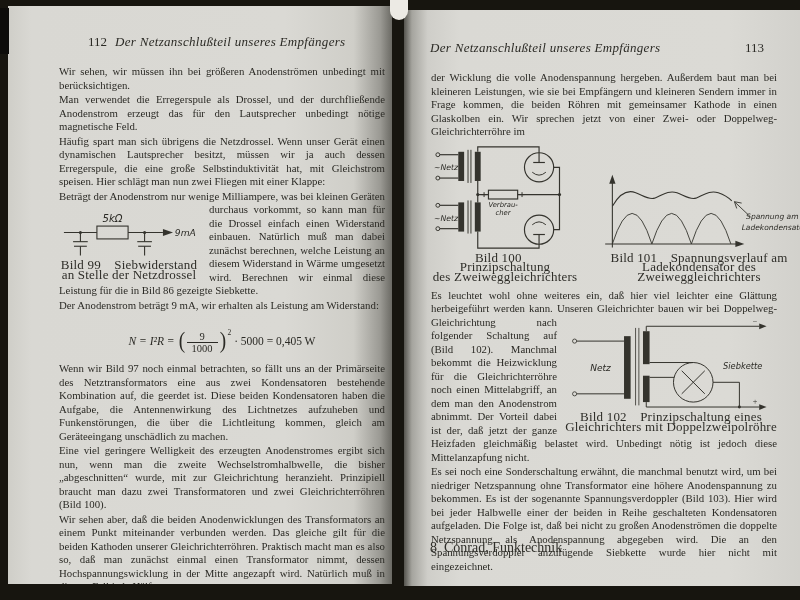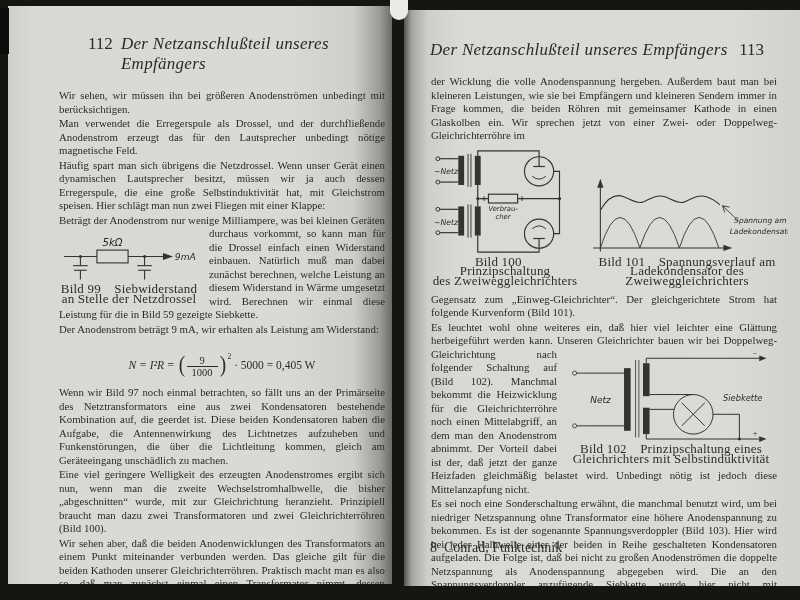--- a/index.html
+++ b/index.html
@@ -14,33 +14,33 @@
     background:linear-gradient(to right,#55544e 0%,#a5a49e 2%,#cfcec9 6%,#dad9d4 14%,#dbdad5 82%,#d2d1cc 100%);
     box-sizing:border-box;}
   .gutter-light{position:absolute;left:390px;top:0;width:18px;height:20px;background:#eceae4;
     border-radius:0 0 9px 9px;}
   .corner-mark{position:absolute;left:0;top:8px;width:9px;height:46px;background:#0d0c0a;}
 
   .inner{position:absolute;inset:0;box-sizing:border-box;}
   .page-left .inner{padding:28px 6px 10px 50px;}
   .page-right .inner{padding:30px 22px 10px 26px;}
 
-  .pagehead{display:flex;align-items:baseline;font-size:17px;margin-bottom:15px;}
+  .pagehead{display:flex;align-items:baseline;font-size:13px;margin-bottom:15px;}
   .pagehead .title{flex:1;text-align:left;font-style:italic;letter-spacing:.3px;}
   .pagehead .num{font-style:normal;}
   .page-left .pagehead .num{margin-left:30px;margin-right:8px;}
   .page-right .pagehead .num{margin-right:14px;}
 
   p{margin:1px;text-align:justify;font-size:10.8px;line-height:13.5px;hyphens:auto;}
   .caption{font-size:13px;line-height:9.8px;text-align:center;margin-top:3px;letter-spacing:.2px;color:#2e2d28;}
   .caption span{display:block;}
 
   .figleft{float:left;width:140px;margin:2px 10px 3px 0;}
   .figright{float:right;width:212px;margin:2px 0 3px 8px;}
-  .figrow{display:flex;align-items:flex-end;gap:6px;margin:5px 0 7px;}
+  .figrow{display:flex;align-items:flex-end;gap:18px;margin:5px 0 7px;}
   .figrow .figblock{text-align:center;}
   .fig100{width:150px;flex:0 0 150px;}
   .fig101{flex:1;}
 
   svg{display:block;margin:0 auto;}
   .wire{stroke:#34332d;stroke-width:1.2;fill:none;}
   .wire-thin{stroke:#34332d;stroke-width:1;fill:none;}
   .ink{fill:#34332d;}
   .hand{font-family:"DejaVu Sans",sans-serif;font-style:italic;fill:#2b2a25;}
 
@@ -90,21 +90,21 @@
             <line class="wire" x1="85" y1="45" x2="99" y2="45"></line>
             <line class="wire" x1="92" y1="45" x2="92" y2="55"></line>
             <text class="hand" x="57" y="18" font-size="11" text-anchor="middle">5kΩ</text>
             <text class="hand" x="125" y="34" font-size="10">9mA</text>
           </svg>
           <span class="caption">
             <span>Bild 99  Siebwiderstand</span>
             <span>an Stelle der Netzdrossel</span>
           </span>
         </span>
-        <span>Geräten durchaus vorkommt, so kann man für die Drossel einfach einen Widerstand einbauen. Natürlich muß man dabei zunächst berechnen, welche Leistung an diesem Widerstand in Wärme umgesetzt wird. Berechnen wir einmal diese Leistung für die in Bild 59 gezeigte Siebkette.</span>
+        <span>Geräten durchaus vorkommt, so kann man für die Drossel einfach einen Widerstand einbauen. Natürlich muß man dabei zunächst berechnen, welche Leistung an diesem Widerstand in Wärme umgesetzt wird. Berechnen wir einmal diese Leistung für die in Bild 86 gezeigte Siebkette.</span>
       </p>
 
       <p>Der Anodenstrom beträgt 9 mA, wir erhalten als Leistung am Widerstand:</p>
 
       <div class="formula">
         <span class="var">N = I²R =</span>
         <span class="paren">(</span><span class="frac"><span class="num">9</span><span class="den">1000</span></span><span class="paren">)</span><sup>2</sup>
         <span>· 5000 = 0,405 W</span>
       </div>
 
@@ -192,21 +192,20 @@
             <text class="hand" x="165" y="52" font-size="8.4">Spannung am</text>
             <text class="hand" x="160" y="64" font-size="8.4">Ladekondensator</text>
           </svg>
           <span class="caption">
             <span>Bild 101  Spannungsverlauf am</span>
             <span>Ladekondensator des Zweiweggleichrichters</span>
           </span>
         </div>
       </div>
 
-      <p>Gegensatz zum „Einweg-Gleichrichter“. Der gleichgerichtete Strom hat folgende Kurvenform (Bild 101).</p>
 
       <p>
         <span>Es leuchtet wohl ohne weiteres ein, daß hier viel leichter eine Glättung herbeigeführt werden kann. Unseren Gleichrichter</span>
         <span class="figright">
           <svg width="206" height="94" viewBox="0 0 250 114">
             <circle class="wire-thin" cx="8" cy="28" r="2.5" fill="none"></circle>
             <circle class="wire-thin" cx="8" cy="92" r="2.5" fill="none"></circle>
             <line class="wire" x1="10.5" y1="28" x2="68" y2="28"></line>
             <line class="wire" x1="10.5" y1="92" x2="68" y2="92"></line>
             <rect class="ink" x="68" y="22" width="8" height="76"></rect>
@@ -225,21 +224,21 @@
             <path class="wire" d="M99,72 H128.8"></path>
             <path class="wire" d="M176,78 H208 V108"></path>
             <circle class="ink" cx="208" cy="108" r="1.8"></circle>
             <text class="hand" x="27" y="64" font-size="11">Netz</text>
             <text class="hand" x="212" y="62" font-size="10" text-anchor="middle">Siebkette</text>
             <text class="ink" x="227" y="7" font-size="10" text-anchor="middle">−</text>
             <text class="ink" x="227" y="104" font-size="10" text-anchor="middle">+</text>
           </svg>
           <span class="caption">
             <span>Bild 102  Prinzipschaltung eines</span>
-            <span>Gleichrichters mit Selbstinduktivität</span>
+            <span>Gleichrichters mit Doppelzweipolröhre</span>
           </span>
         </span>
         <span>bauen wir bei Doppelweg-Gleichrichtung nach folgender Schaltung auf (Bild 102). Manchmal bekommt die Heizwicklung für die Gleichrichterröhre noch einen Mittelabgriff, an dem man den Anodenstrom abnimmt. Der Vorteil dabei ist der, daß jetzt der ganze Heizfaden gleichmäßig belastet wird. Unbedingt nötig ist jedoch diese Mittelanzapfung nicht.</span>
       </p>
 
       <p>Es sei noch eine Sonderschaltung erwähnt, die manchmal benutzt wird, um bei niedriger Netzspannung ohne Transformator eine höhere Anodenspannung zu bekommen. Es ist der sogenannte Spannungsverdoppler (Bild 103). Hier wird bei jeder Halbwelle einer der beiden in Reihe geschalteten Kondensatoren aufgeladen. Die Folge ist, daß bei nicht zu großen Anodenströmen die doppelte Netzspannung als Anodenspannung abgegeben wird. Die an den Spannungsverdoppler anzufügende Siebkette wurde hier nicht mit eingezeichnet.</p>
 
       <div class="footer">
         <span class="mark">8</span><span>Conrad, Funktechnik</span>
       </div>

